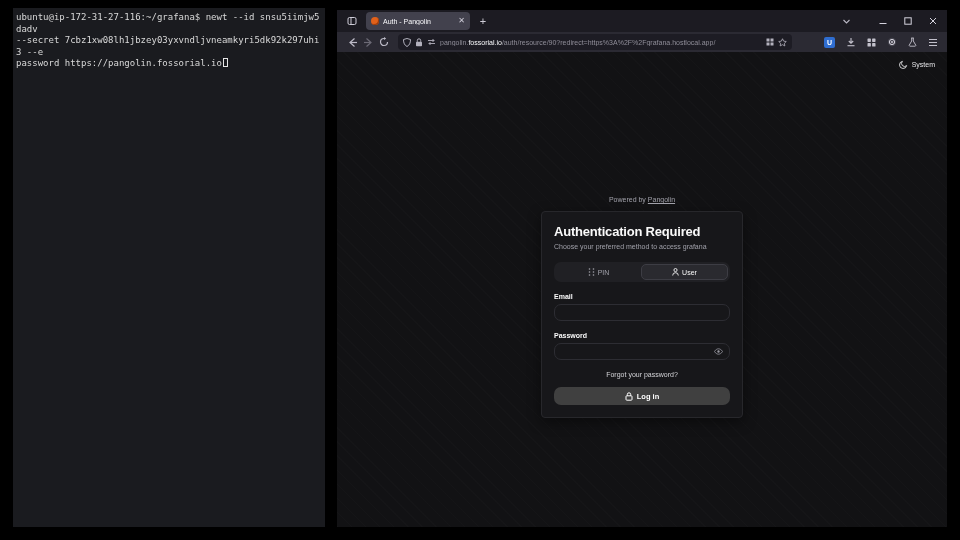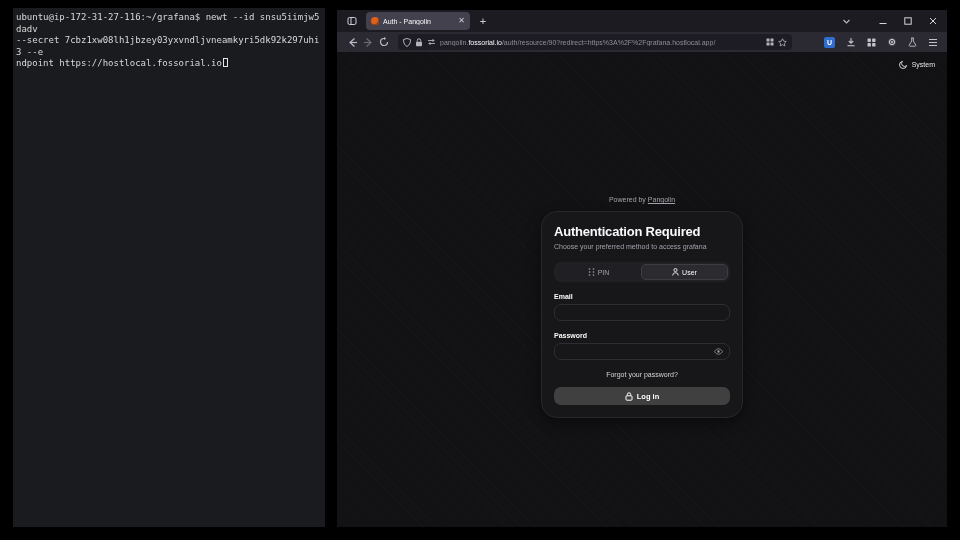--- a/index.html
+++ b/index.html
@@ -53,21 +53,21 @@
   
   .page { flex:1; position:relative; background:#121214;
           background-image:repeating-linear-gradient(45deg, rgba(255,255,255,0.013) 0 1px, transparent 1px 10px); }
   .theme-btn { position:absolute; top:8px; right:12px; display:flex; align-items:center; gap:4px;
                color:#e4e4e7; font-size:7px; }
 
   .auth-wrap { position:absolute; left:50%; top:144px; transform:translateX(-50%); width:202px; }
   .powered { text-align:center; font-size:7px; color:#a1a1aa; margin-bottom:8px; }
   .powered a { color:#a1a1aa; text-decoration:underline; }
 
-  .card { background:#17171a; border:1px solid #27272b; border-radius:16px; padding:12px;
+  .card { background:#17171a; border:1px solid #27272b; border-radius:4px; padding:12px;
           box-shadow:0 4px 14px rgba(0,0,0,0.45); }
   .card-title { font-size:13px; font-weight:bold; color:#fafafa; letter-spacing:-0.2px; }
   .card-sub { font-size:7px; color:#a1a1aa; margin-top:4px; }
 
   .tabs { margin-top:12px; height:20px; background:#202024; border-radius:7px; padding:2px;
           display:flex; }
   .seg { flex:1; display:flex; align-items:center; justify-content:center; gap:3px;
          font-size:7px; color:#a1a1aa; border-radius:5px; }
   .seg.active { background:#2a2a2f; border:1px solid #3d3d44; color:#fafafa; }
 
@@ -86,21 +86,21 @@
                font-family:"Liberation Sans", sans-serif; }
 
   svg { display:block; }
 </style>
 </head>
 <body>
 
 <div class="terminal">
   <pre><span>ubuntu@ip-172-31-27-116:~/grafana$ newt --id snsu5iimjw5dadv</span>
 <span>--secret 7cbz1xw08lh1jbzey03yxvndljvneamkyri5dk92k297uhi3 --e</span>
-<span>ndpoint https://hostlocal.fossorial.io</span><span class="cursor"></span></pre>
+<span>password https://pangolin.fossorial.io</span><span class="cursor"></span></pre>
 </div>
 
 <div class="browser">
 
   <div class="tabbar">
     <div class="tab-toolbtn">
       <svg width="10" height="10" viewBox="0 0 10 10">
           <rect x="1" y="1.5" width="8" height="7" rx="1.5" fill="none" stroke="currentColor" stroke-width="1"></rect>
           <rect x="3.5" y="1.5" width="1" height="7" fill="currentColor"></rect>
         </svg>

